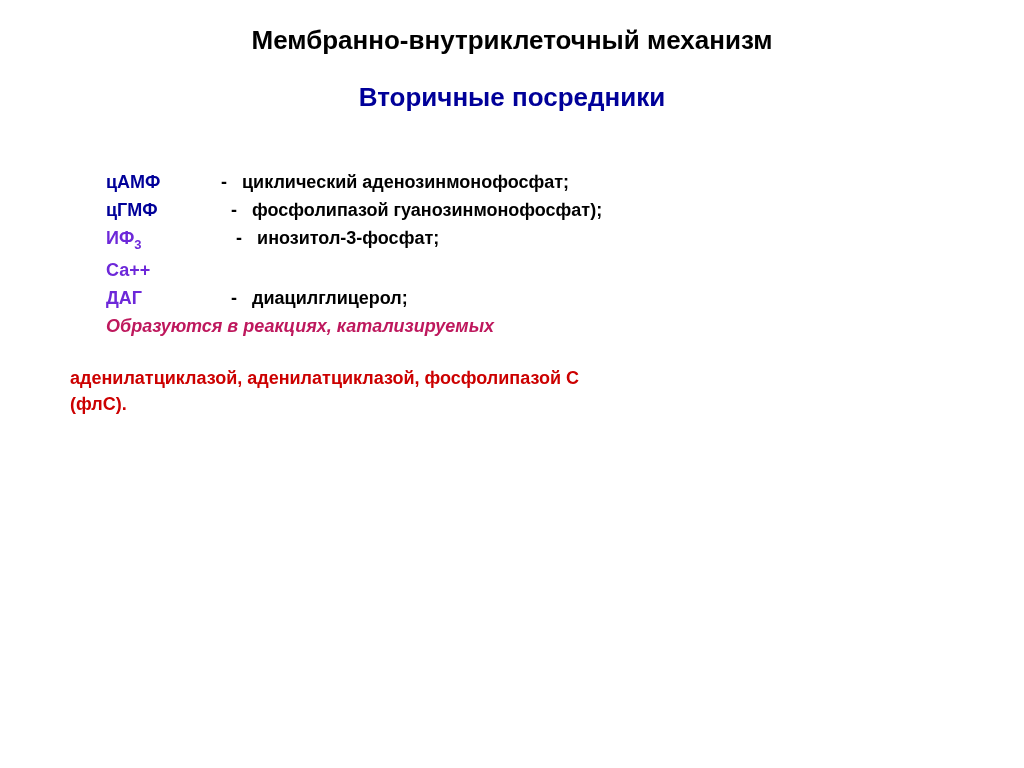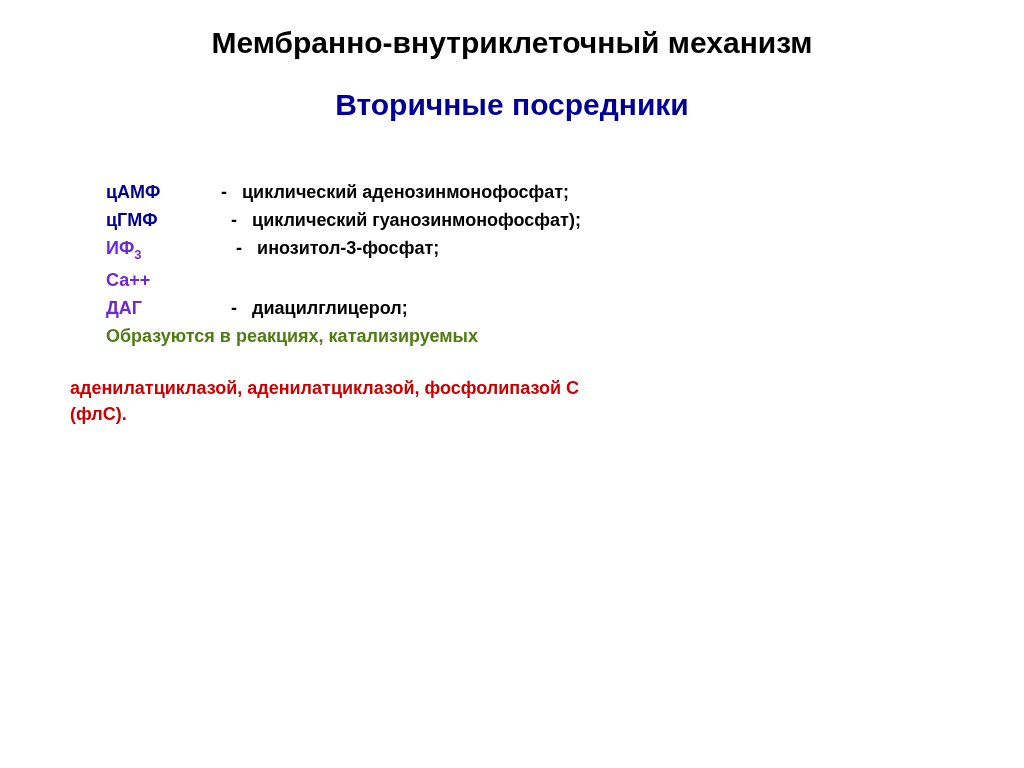--- a/index.html
+++ b/index.html
@@ -13,21 +13,21 @@
   }
   .slide {
     box-sizing: border-box;
     width: 1024px;
     height: 768px;
     padding: 24px 30px 30px 30px;
   }
   .title-block {
     text-align: center;
     font-weight: bold;
-    font-size: 30px;
+    font-size: 26px;
     line-height: 1.25;
     margin-bottom: 56px;
   }
   .title-line1 { color: #000000; }
   .title-line2 { color: #000099; margin-top: 24px; }
   .body {
     font-size: 18px;
     line-height: 1.45;
     padding-left: 40px;
     padding-right: 20px;
@@ -42,21 +42,21 @@
   .abbr-blue { color: #000099; }
   .abbr-black { color: #6d28d9; }
   .dash { display: inline-block; }
   .expansion { color: #000000; font-weight: bold; }
   .sub { font-size: 0.72em; vertical-align: sub; }
   .para {
     margin-top: 2px;
     font-weight: bold;
   }
   .para .indent { display: inline-block; width: 36px; }
-  .para .black { color: #4d7c0f; }
+  .para .black { color: #be185d; font-style: italic; }
   .para .red { color: #cc0000; }
 </style>
 </head>
 <body>
 
 <div class="slide">
 
   <div class="title-block">
     <div class="title-line1">Мембранно-внутриклеточный механизм</div>
     <div class="title-line2">Вторичные посредники</div>
@@ -67,21 +67,21 @@
     <div class="def-row">
       <span class="abbr abbr-blue">цАМФ</span>
       <span class="dash expansion">-</span>
       <span class="expansion">&nbsp;&nbsp;<span>циклический аденозинмонофосфат;</span></span>
     </div>
 
     <div class="def-row">
       <span class="abbr abbr-blue">цГМФ</span>
       <span class="expansion">&nbsp;</span>
       <span class="dash expansion">-</span>
-      <span class="expansion">&nbsp;&nbsp;<span>циклический гуанозинмонофосфат);</span></span>
+      <span class="expansion">&nbsp;&nbsp;<span>фосфолипазой гуанозинмонофосфат);</span></span>
     </div>
 
     <div class="def-row">
       <span class="abbr abbr-black"><span>ИФ</span><span class="sub">3</span></span>
       <span class="expansion">&nbsp;&nbsp;</span>
       <span class="dash expansion">-</span>
       <span class="expansion">&nbsp;&nbsp;<span>инозитол-3-фосфат;</span></span>
     </div>
 
     <div class="def-row">

